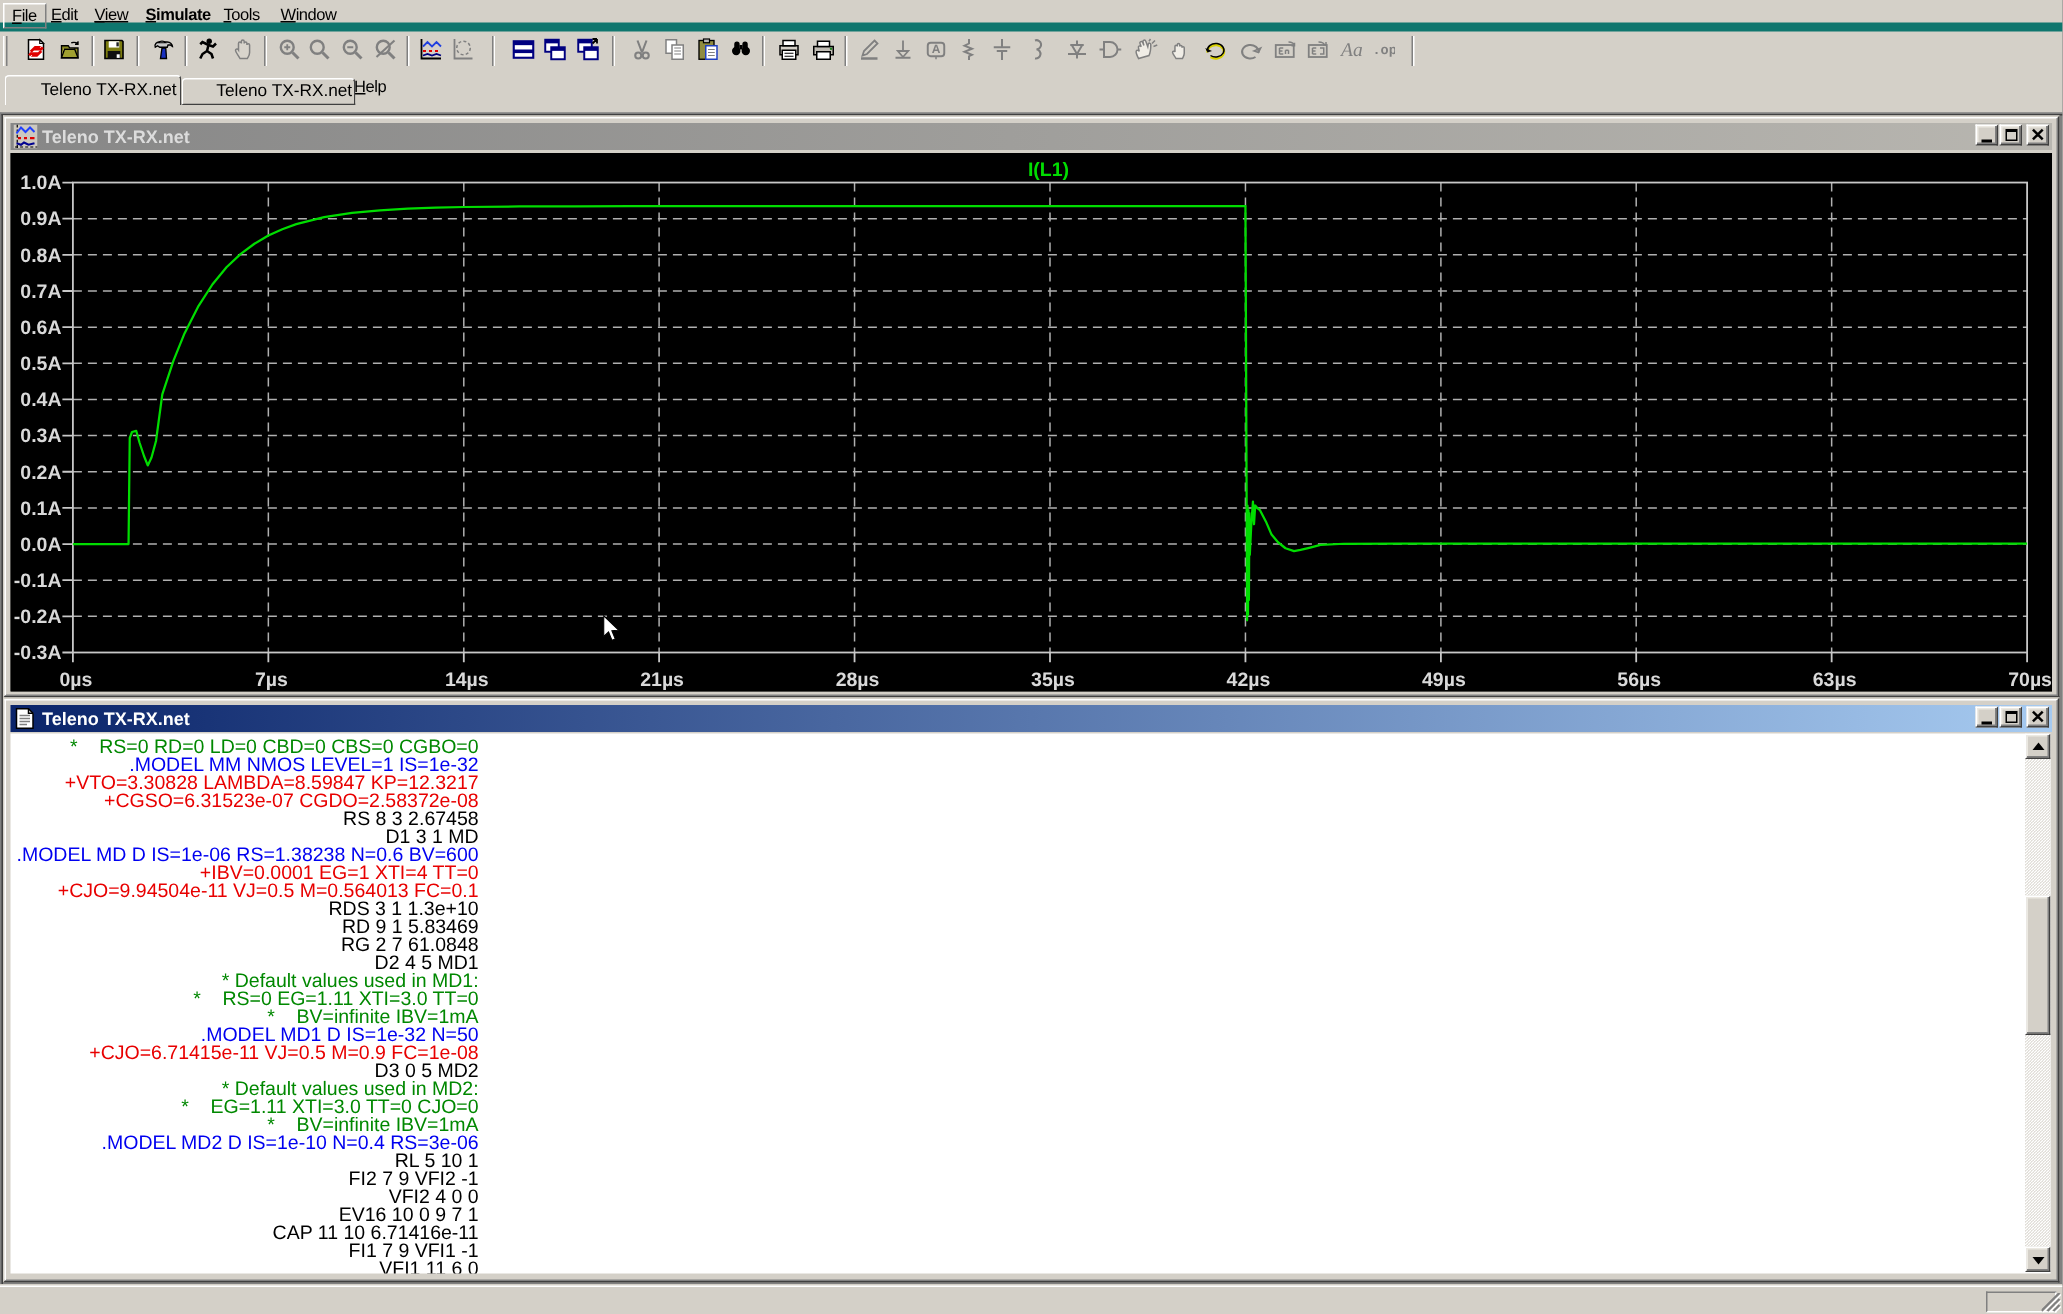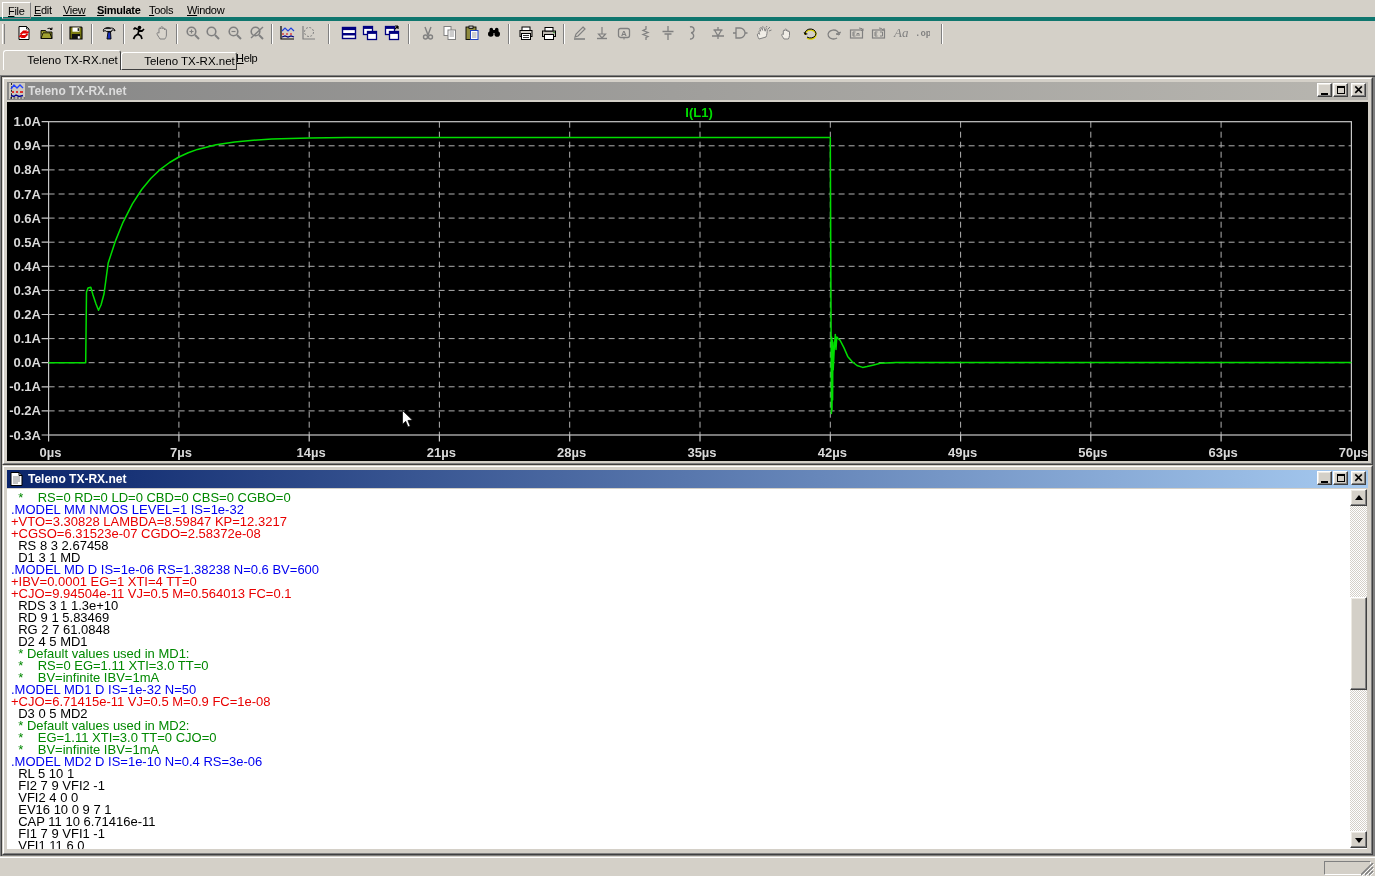--- a/index.html
+++ b/index.html
@@ -1,19 +1,19 @@
 <!DOCTYPE html>
 <html><head>
 <meta charset="utf-8">
 <style>
 * { margin:0; padding:0; box-sizing:border-box; }
 html,body { width:1375px; height:876px; overflow:hidden; }
 body { background:#d4d0c8; font-family:"Liberation Sans",sans-serif; position:relative; }
 
-#menubar { position:absolute; left:0; top:0; width:1375px; height:21px; border-bottom:4px solid #0f766e; }
+#menubar { position:absolute; left:0; top:0; width:1375px; height:21px; border-bottom:6px solid #0f766e; }
 #menubar .mi { position:absolute; top:2px; height:17px; line-height:17px; font-size:11px; letter-spacing:-0.3px; color:#000; }
 #menubar .mi u { text-decoration:underline; }
 #mi-file { border:1px solid; border-color:#fff #808080 #808080 #fff; }
 
 #toolbar { position:absolute; left:0; top:21px; width:1375px; height:27px; }
 .tsep { position:absolute; top:3px; width:2px; height:20px; border-left:1px solid #808080; border-right:1px solid #fff; }
 .tico { position:absolute; top:4px; width:16px; height:16px; }
 #tgrip { position:absolute; left:2px; top:3px; width:3px; height:20px; border-left:1px solid #fff; border-right:1px solid #808080; }
 
 .tab { position:absolute; background:#d4d0c8; font-size:11.5px; text-align:center; text-indent:21px; }
@@ -22,21 +22,21 @@
 
 #mdi { position:absolute; left:0; top:75px; width:1375px; height:781px; background:#808080; border-top:1px solid #808080; border-left:1px solid #808080; }
 #mdi:before { content:""; position:absolute; left:0; top:0; right:0; height:1px; background:#404040; z-index:0; }
 #mdi:after { content:""; position:absolute; left:0; top:0; width:1px; bottom:0; background:#404040; z-index:0; }
 .win { position:absolute; background:#d4d0c8; border:1px solid; border-color:#d4d0c8 #404040 #404040 #d4d0c8; }
 .win-in { position:absolute; left:0; top:0; right:0; bottom:0; border:1px solid; border-color:#fff #808080 #808080 #fff; }
 .tbar { position:absolute; left:4px; top:4px; right:4px; height:18px; color:#fff; font-weight:bold; font-size:12px; line-height:18px; }
 .tbtn { position:absolute; top:1px; width:15px; height:14px; background:#d4d0c8; border:1px solid; border-color:#fff #404040 #404040 #fff; box-shadow:inset -1px -1px 0 #808080, inset 1px 1px 0 #ece9e2; }
 .tglyph { position:absolute; }
 
-#netlist { position:absolute; left:4px; top:3px; font-size:13px; line-height:12px; white-space:pre; color:#000; }
+#netlist { position:absolute; left:4px; top:3px; font-size:13px; line-height:12px; white-space:pre; color:#000;text-align:right; }
 .g { color:#008800; } .b { color:#0000f0; } .r { color:#e80000; }
 
 #vsb { position:absolute; right:0; top:0; width:17px; height:359px; background:#fff;
   background-image:linear-gradient(45deg,#d4d0c8 25%,transparent 25%,transparent 75%,#d4d0c8 75%),linear-gradient(45deg,#d4d0c8 25%,transparent 25%,transparent 75%,#d4d0c8 75%);
   background-size:2px 2px; background-position:0 0,1px 1px; }
 .sbtn { position:absolute; left:0; width:17px; height:17px; background:#d4d0c8; border:1px solid; border-color:#fff #404040 #404040 #fff; box-shadow:inset -1px -1px 0 #808080, inset 1px 1px 0 #ece9e2; text-align:center; }
 
 #statusbar { position:absolute; left:0; top:857px; width:1375px; height:19px; background:#d4d0c8; border-top:1px solid #fff; }
 #sbpanel { position:absolute; left:1324px; top:3px; width:47px; height:14px; border:1px solid; border-color:#808080 #fff #fff #808080; }
 </style>

